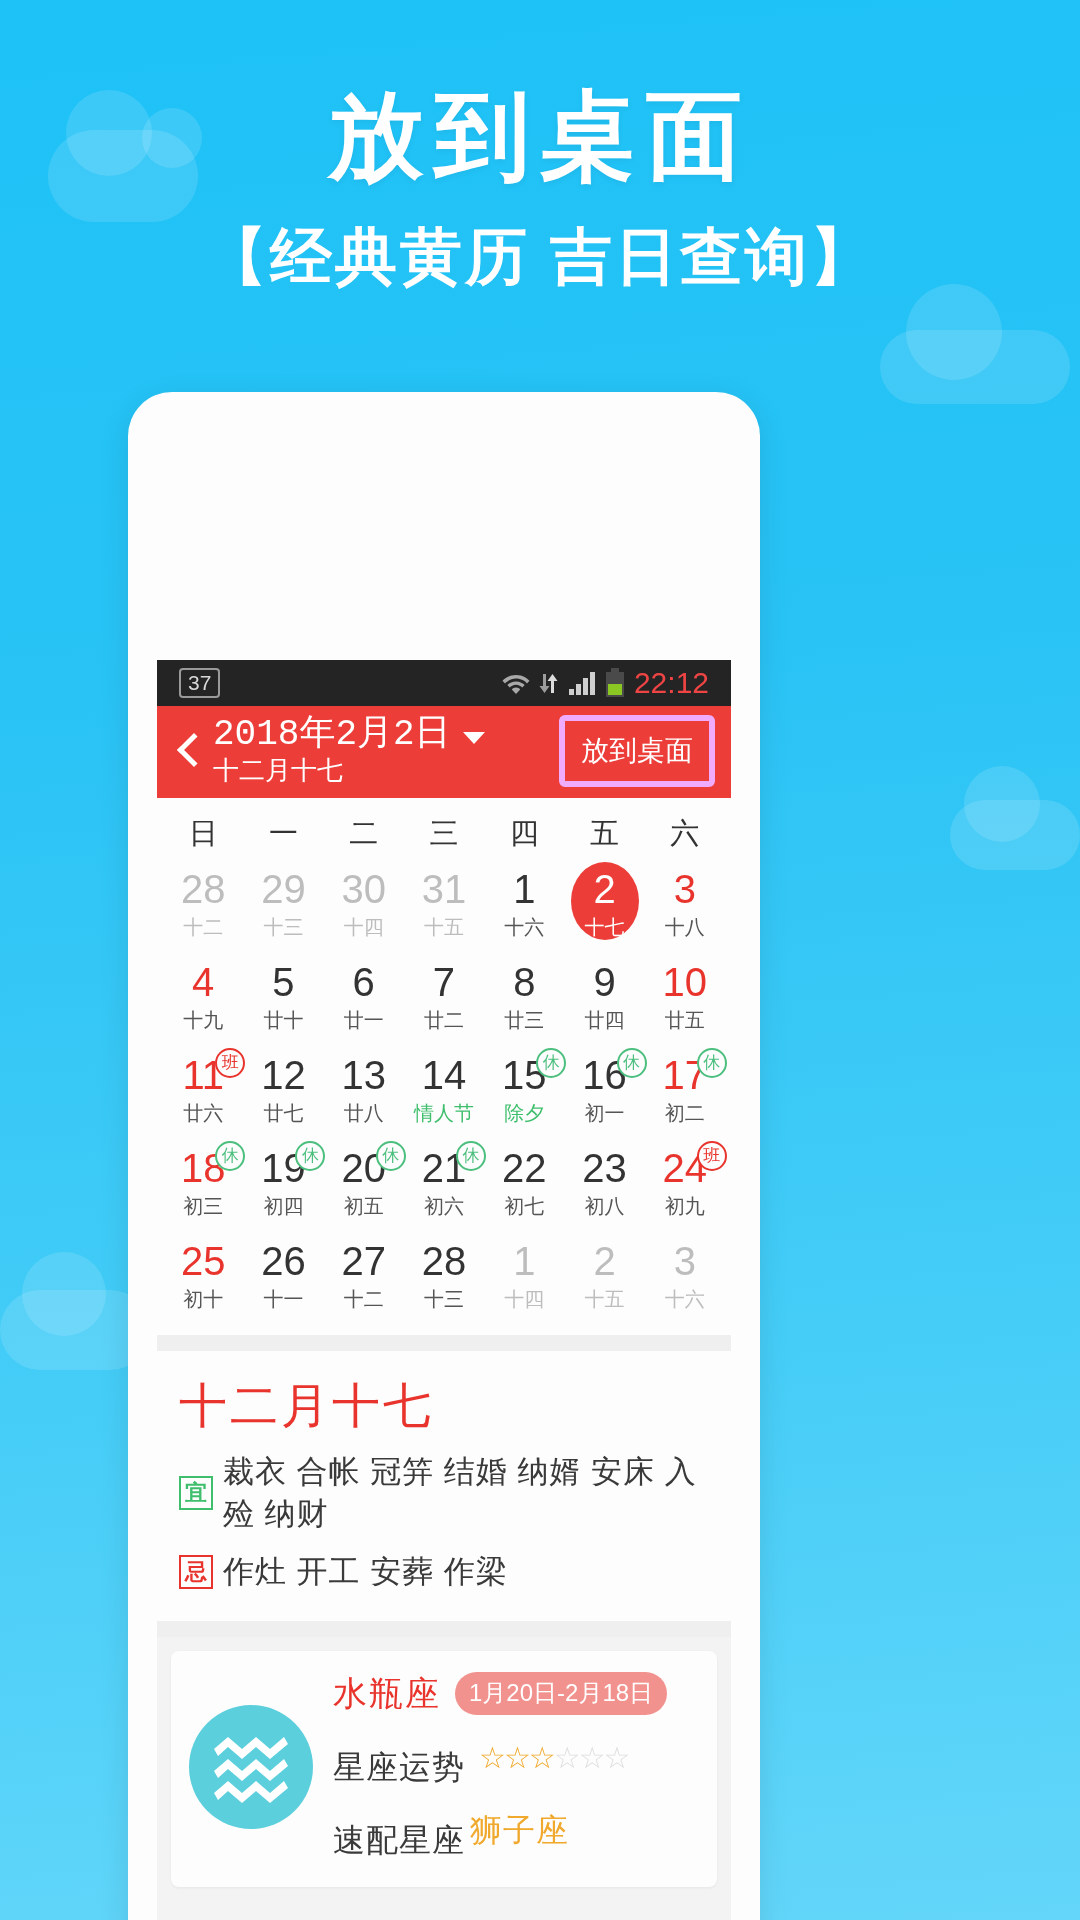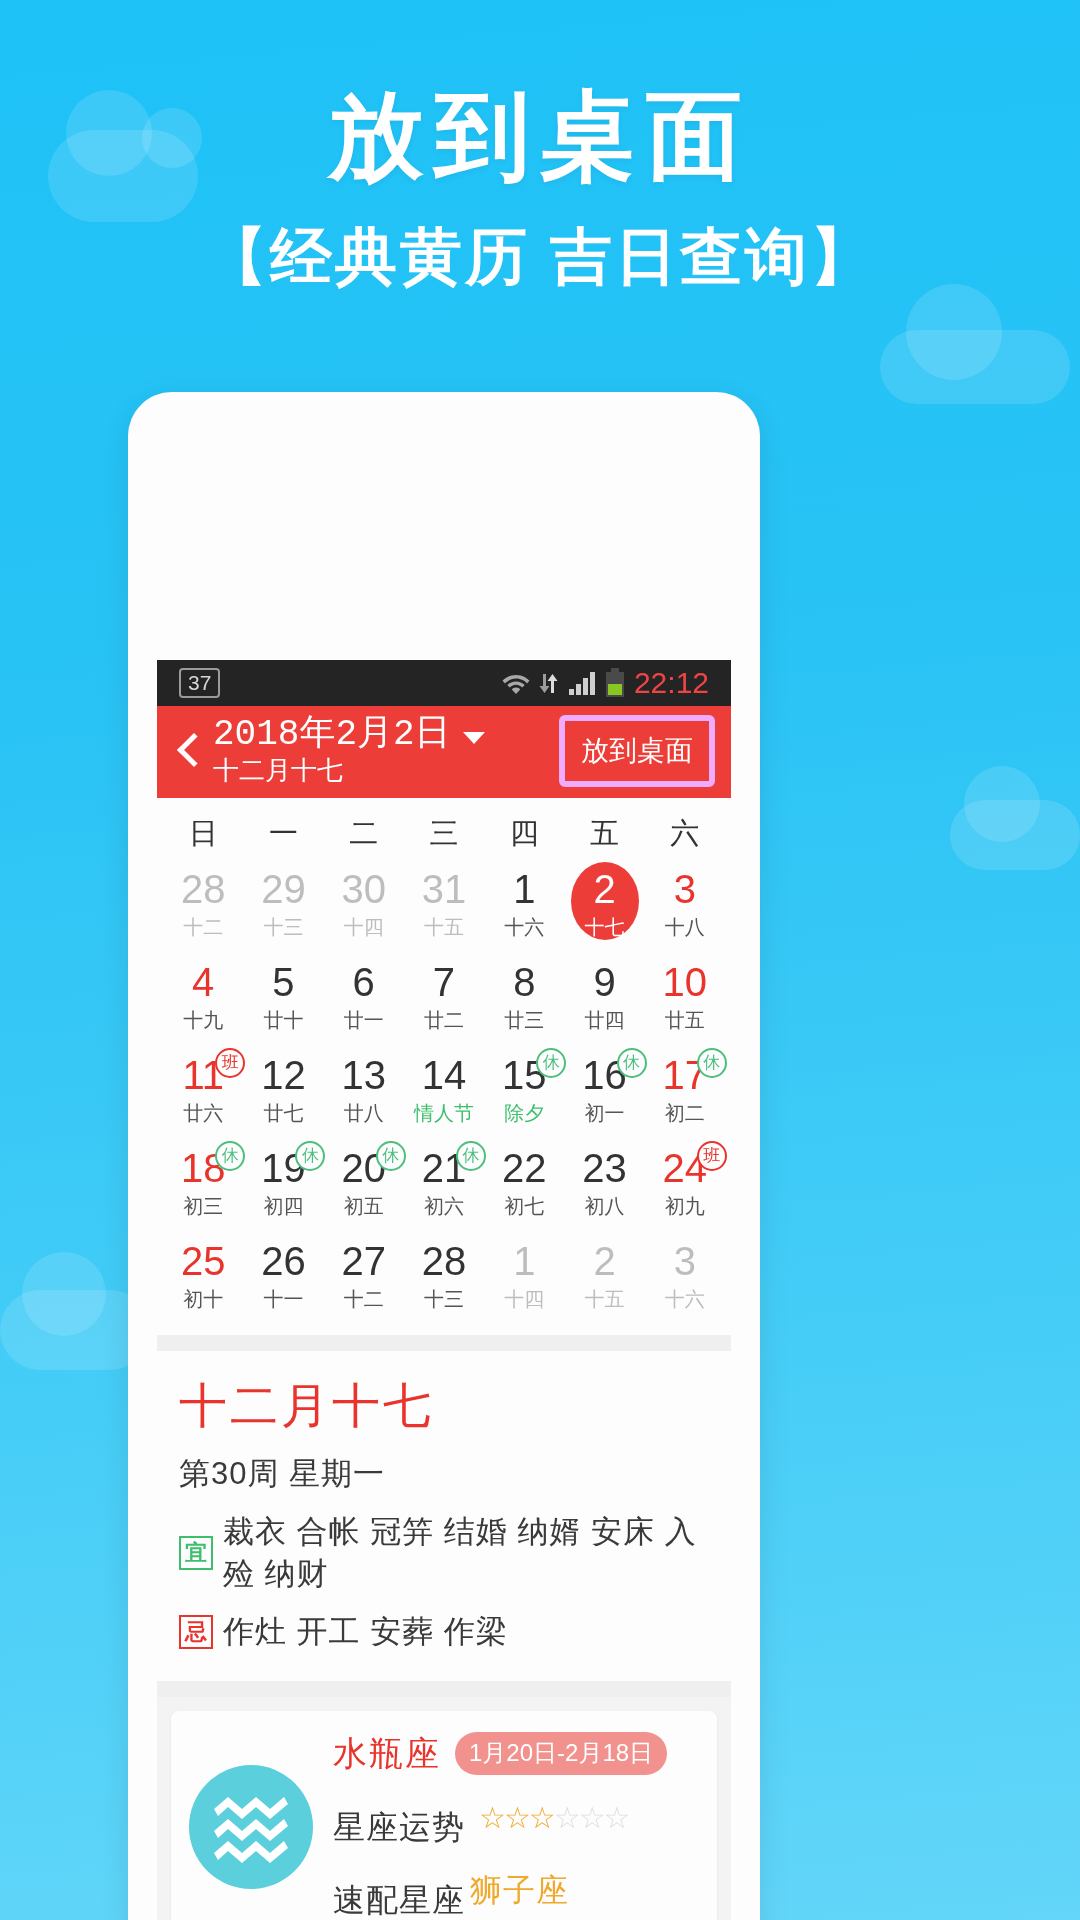--- a/index.html
+++ b/index.html
@@ -407,21 +407,20 @@
               <div class="day-sub">十六</div>
             </div>
           </div>
         </div>
     </div>
 
     <div class="sep"></div>
 
     <div class="almanac">
       <div class="alm-lunar">十二月十七</div>
-      <div class="alm-week">第30周 星期一</div>
       <div class="alm-line">
         <span class="alm-key yi">宜</span>
         <span class="alm-val">裁衣 合帐 冠笄 结婚 纳婿 安床 入殓 纳财</span>
       </div>
       <div class="alm-line">
         <span class="alm-key ji">忌</span>
         <span class="alm-val">作灶 开工 安葬 作梁</span>
       </div>
     </div>
 

